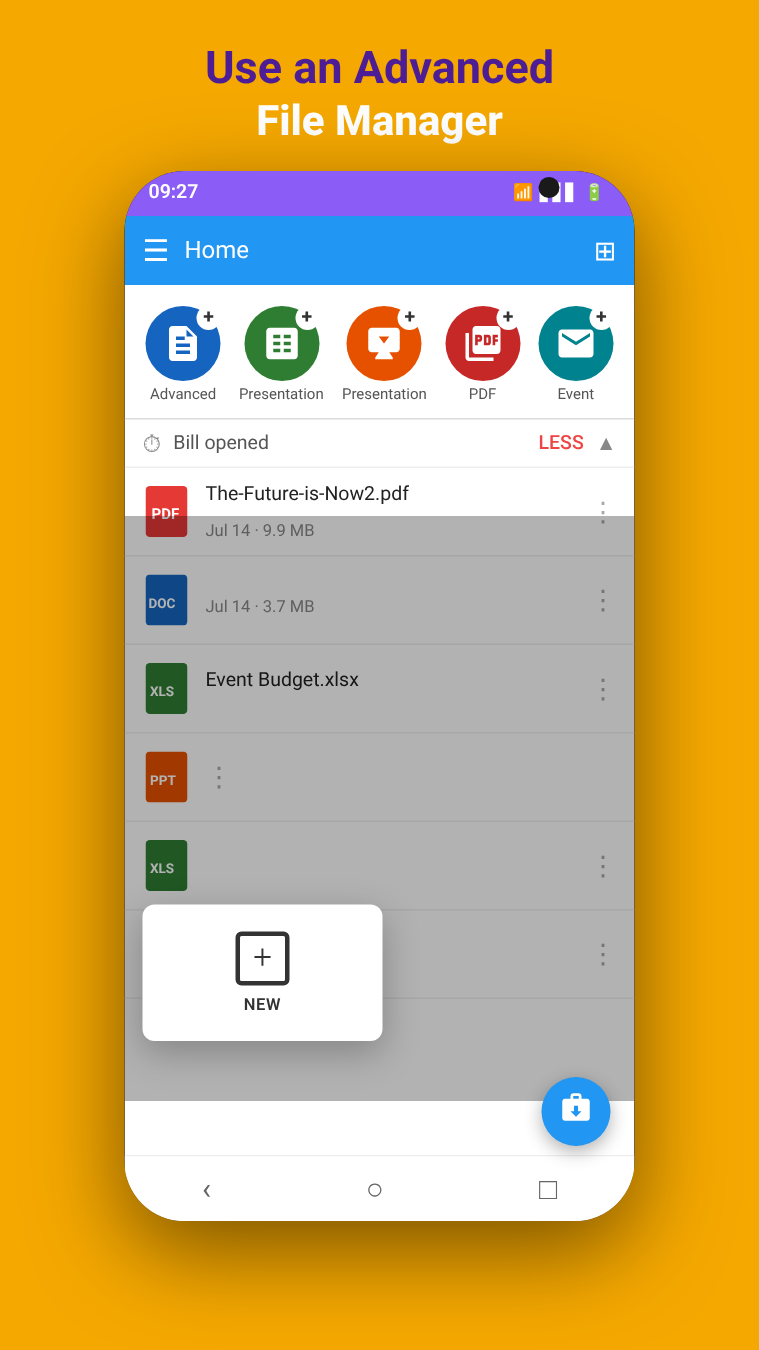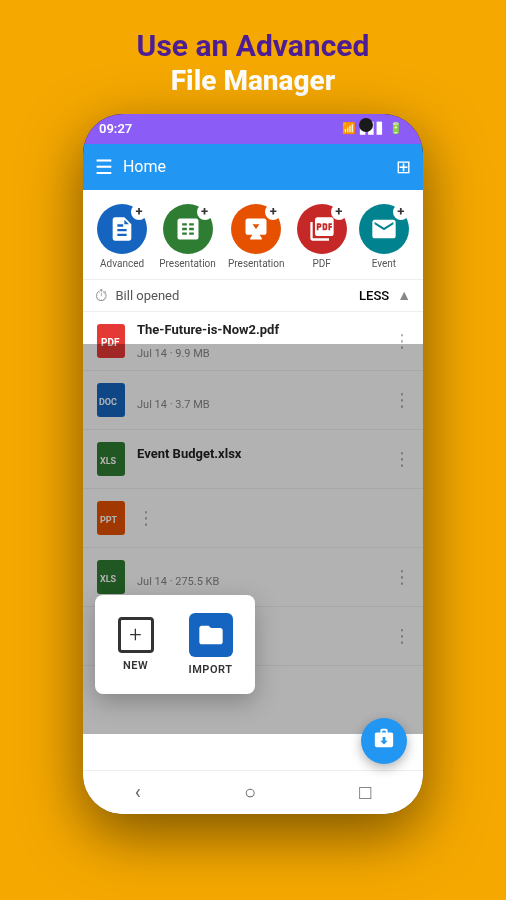--- a/index.html
+++ b/index.html
@@ -163,21 +163,21 @@
       color: #888;
       font-size: 16px;
     }
     .section-header-label {
       font-size: 13px;
       color: #555;
       flex: 1;
     }
     .section-header-less {
       font-size: 13px;
-      color: #000000;
+      color: #ef4444;
       font-weight: 500;
     }
     .section-header-chevron {
       color: #888;
       font-size: 14px;
     }
 
     
     .file-list {
       background: #fff;
@@ -197,21 +197,21 @@
       align-items: center;
       justify-content: center;
       flex-shrink: 0;
     }
     .file-info {
       flex: 1;
     }
     .file-name {
       font-size: 13px;
       color: #222;
-      font-weight: 700;
+      font-weight: 400;
     }
     .file-meta {
       font-size: 11px;
       color: #888;
       margin-top: 10px;
     }
     .file-more {
       color: #aaa;
       font-size: 18px;
     }
@@ -470,21 +470,20 @@
       </div>
 
       <div class="file-item">
         <div class="file-icon">
           <svg width="28" height="34" viewBox="0 0 28 34" fill="none">
             <rect width="28" height="34" rx="3" fill="#2E7D32"></rect>
             <text x="3" y="22" font-size="9" fill="white" font-weight="bold">XLS</text>
           </svg>
         </div>
         <div class="file-info">
-          <div class="file-meta">Jul 14 · 275.5 KB</div>
         </div>
         <span class="file-more">⋮</span>
       </div>
 
       <div class="file-item">
         <div class="file-icon">
           <svg width="28" height="34" viewBox="0 0 28 34" fill="none">
             <rect width="28" height="34" rx="3" fill="#E53935"></rect>
             <text x="4" y="22" font-size="10" fill="white" font-weight="bold">PDF</text>
           </svg>
@@ -497,28 +496,20 @@
       </div>
 
     </div>
 
     <div class="popup-overlay"></div>
 
     <div class="popup-card">
       <div class="popup-item">
         <div class="popup-icon-new">+</div>
         <span class="popup-label">NEW</span>
-      </div>
-      <div class="popup-item">
-        <div class="popup-icon-import">
-          <svg width="28" height="28" viewBox="0 0 24 24" fill="white">
-            <path d="M10 4H4c-1.1 0-2 .9-2 2v12c0 1.1.9 2 2 2h16c1.1 0 2-.9 2-2V8c0-1.1-.9-2-2-2h-8l-2-2z"></path>
-          </svg>
-        </div>
-        <span class="popup-label">IMPORT</span>
       </div>
     </div>
 
     <div class="fab-button">
       <span class="fab-icon">
         <svg width="22" height="22" viewBox="0 0 24 24" fill="white">
           <path d="M20 6H16V4c0-1.1-.9-2-2-2h-4c-1.1 0-2 .9-2 2v2H4c-1.1 0-2 .9-2 2v12c0 1.1.9 2 2 2h16c1.1 0 2-.9 2-2V8c0-1.1-.9-2-2-2zm-8 13l-4-4h2.5v-4h3v4H16l-4 4zm2-13h-4V4h4v2z"></path>
         </svg>
       </span>
     </div>

